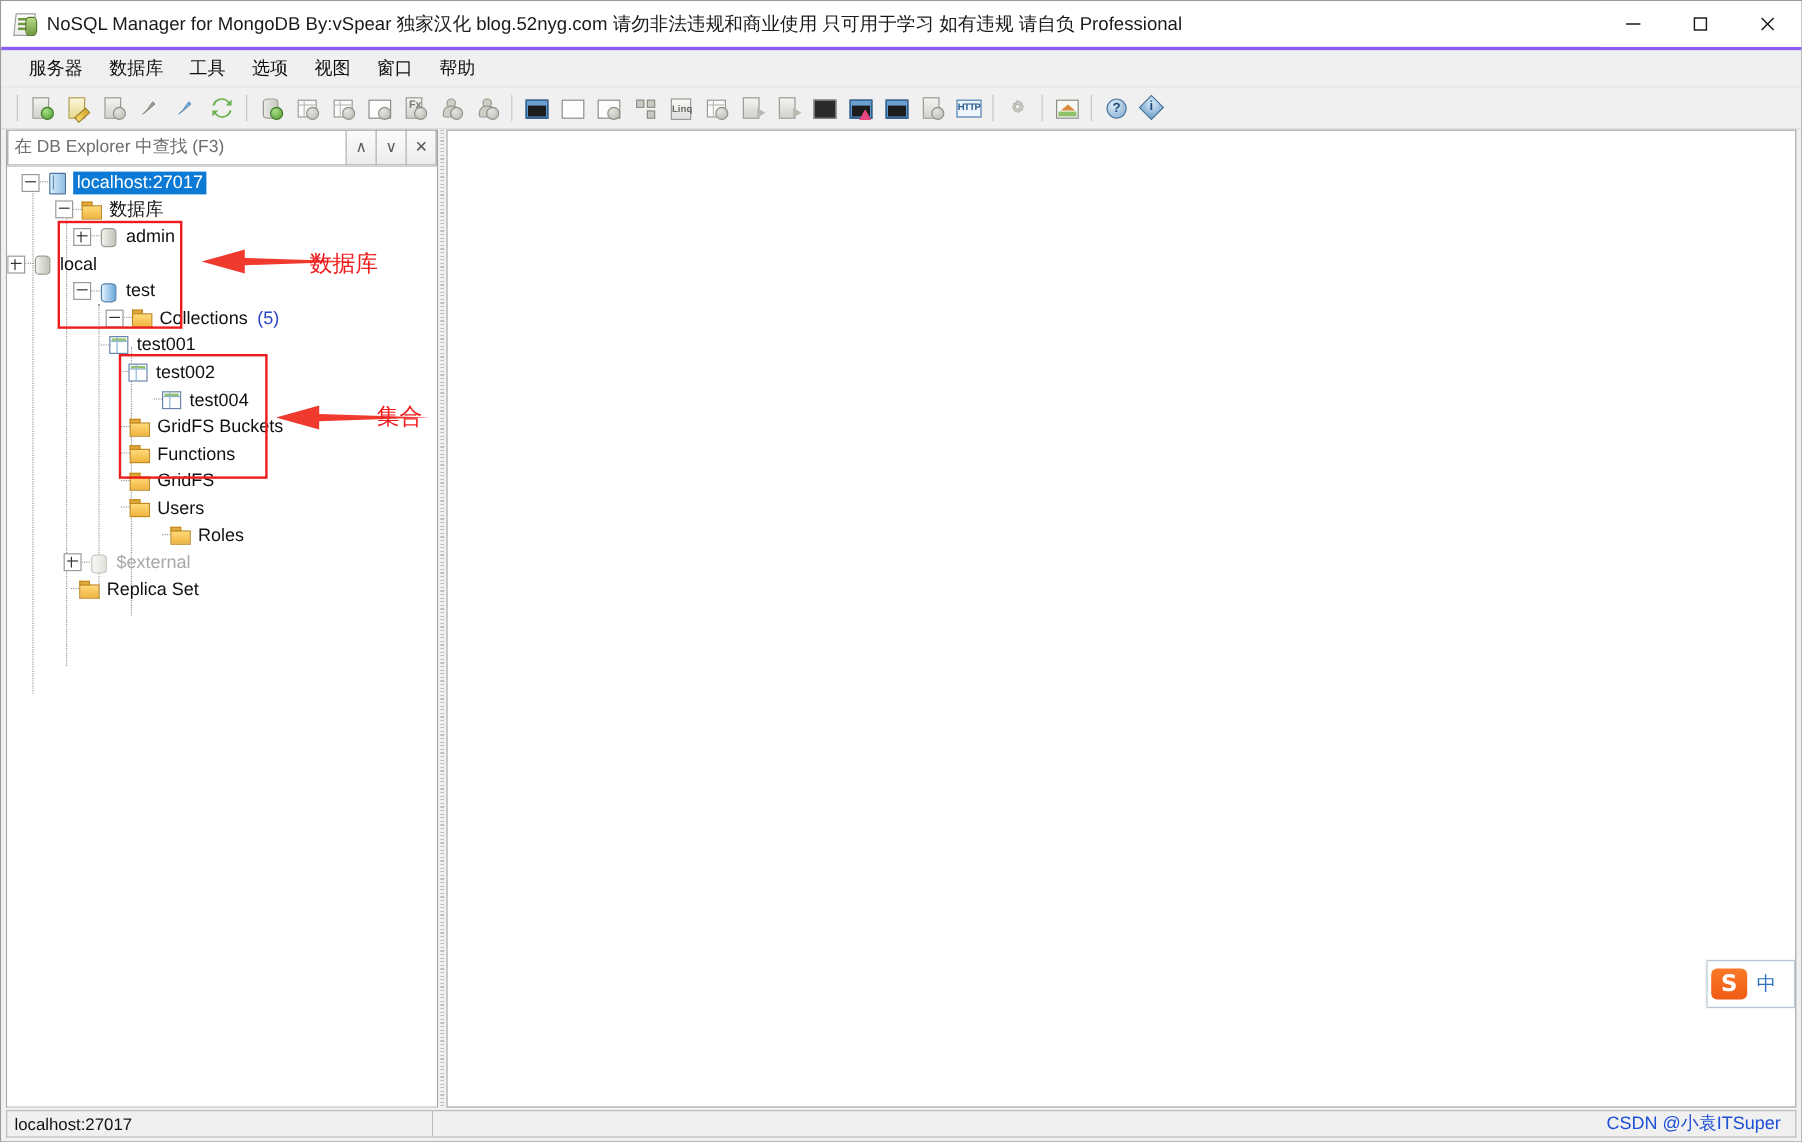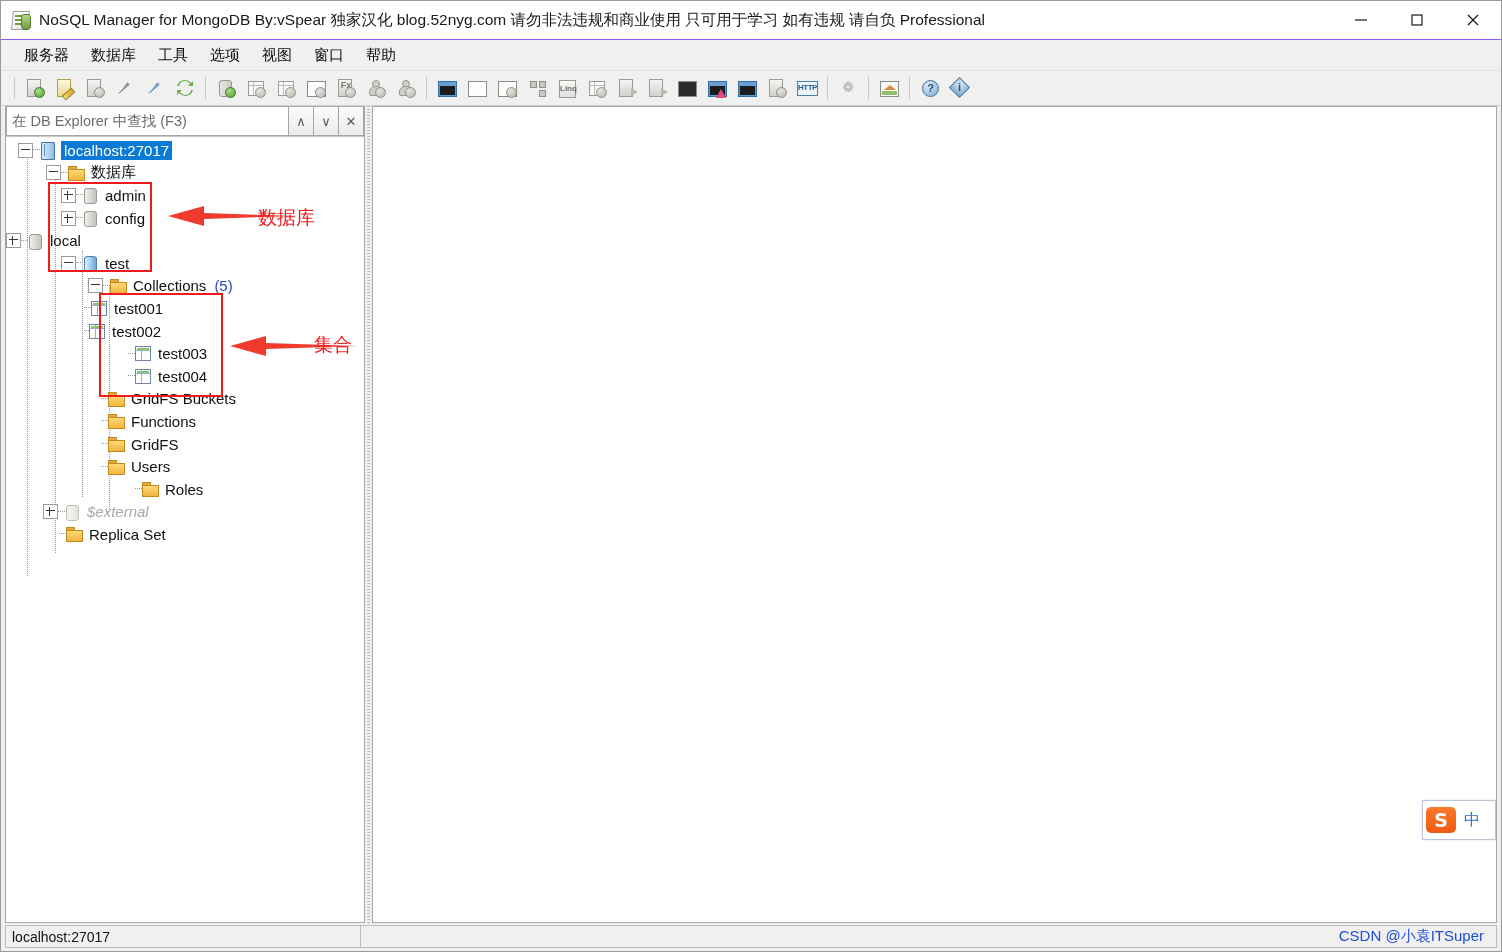--- a/index.html
+++ b/index.html
@@ -19,21 +19,21 @@
     flex-direction: column;
   }
 
   
   .titlebar {
     height: 38px;
     background: #ffffff;
     display: flex;
     align-items: center;
     flex: 0 0 auto;
-    border-bottom: 1px solid #8b5cf6;
+    border-bottom: 3px solid #8b5cf6;
   }
   .title-icon {
     width: 20px; height: 20px;
     margin-left: 10px; margin-right: 8px;
     position: relative;
     flex: 0 0 auto;
   }
   .title-icon .sheet {
     position: absolute; left: 1px; top: 1px;
     width: 15px; height: 17px;
@@ -818,28 +818,20 @@
 
           <div class="node" style="padding-left:55px;">
             <div class="expander plus"></div>
             <div class="dash dotted"></div>
             <div class="dbicon">
                 <div class="cyl2"></div>
               </div>
             <span class="node-label">admin</span>
           </div>
 
-          <div class="node" style="padding-left:55px;">
-            <div class="expander plus"></div>
-            <div class="dash dotted"></div>
-            <div class="dbicon">
-                <div class="cyl2"></div>
-              </div>
-            <span class="node-label">config</span>
-          </div>
 
           <div class="node" style="">
             <div class="expander plus"></div>
             <div class="dash dotted"></div>
             <div class="dbicon">
                 <div class="cyl2"></div>
               </div>
             <span class="node-label">local</span>
           </div>
 
@@ -866,48 +858,38 @@
           <div class="node" style="padding-left:65px;">
             <div class="expander-spacer"></div>
             <div class="dash dotted"></div>
             <div class="colicon">
                 <div class="g">
                   <div class="gtop"></div>
                 </div>
               </div>
             <span class="node-label">test001</span>
           </div>
-          <div class="node" style="padding-left:63px;">
+          <div class="node" style="padding-left:81px;">
             <div class="expander-spacer"></div>
             <div class="dash dotted"></div>
             <div class="colicon">
                 <div class="g">
                   <div class="gtop"></div>
                 </div>
               </div>
             <span class="node-label">test002</span>
           </div>
           <div class="node" style="padding-left:109px;">
             <div class="expander-spacer"></div>
             <div class="dash dotted"></div>
             <div class="colicon">
                 <div class="g">
                   <div class="gtop"></div>
                 </div>
               </div>
-            <span class="node-label">test003</span>
-          </div>
-          <div class="node" style="padding-left:109px;">
-            <div class="expander-spacer"></div>
-            <div class="dash dotted"></div>
-            <div class="colicon">
-                <div class="g">
-                  <div class="gtop"></div>
-                </div>
-              </div>
             <span class="node-label">test004</span>
           </div>
 
           <div class="node" style="padding-left:82px;">
             <div class="expander-spacer"></div>
             <div class="dash dotted"></div>
             <div class="folder">
                 <div class="tab"></div>
                 <div class="bodyf"></div>
               </div>
@@ -943,21 +925,21 @@
           <div class="node" style="padding-left:116px;">
             <div class="expander-spacer"></div>
             <div class="dash dotted"></div>
             <div class="folder">
                 <div class="tab"></div>
                 <div class="bodyf"></div>
               </div>
             <span class="node-label">Roles</span>
           </div>
 
-          <div class="node" style="padding-left:37px;font-style:italic;">
+          <div class="node" style="padding-left:47px;">
             <div class="expander plus"></div>
             <div class="dash dotted"></div>
             <div class="dbicon dim">
                 <div class="cyl2"></div>
               </div>
             <span class="node-label dim">$external</span>
           </div>
 
           <div class="node" style="padding-left:40px;">
             <div class="expander-spacer"></div>

